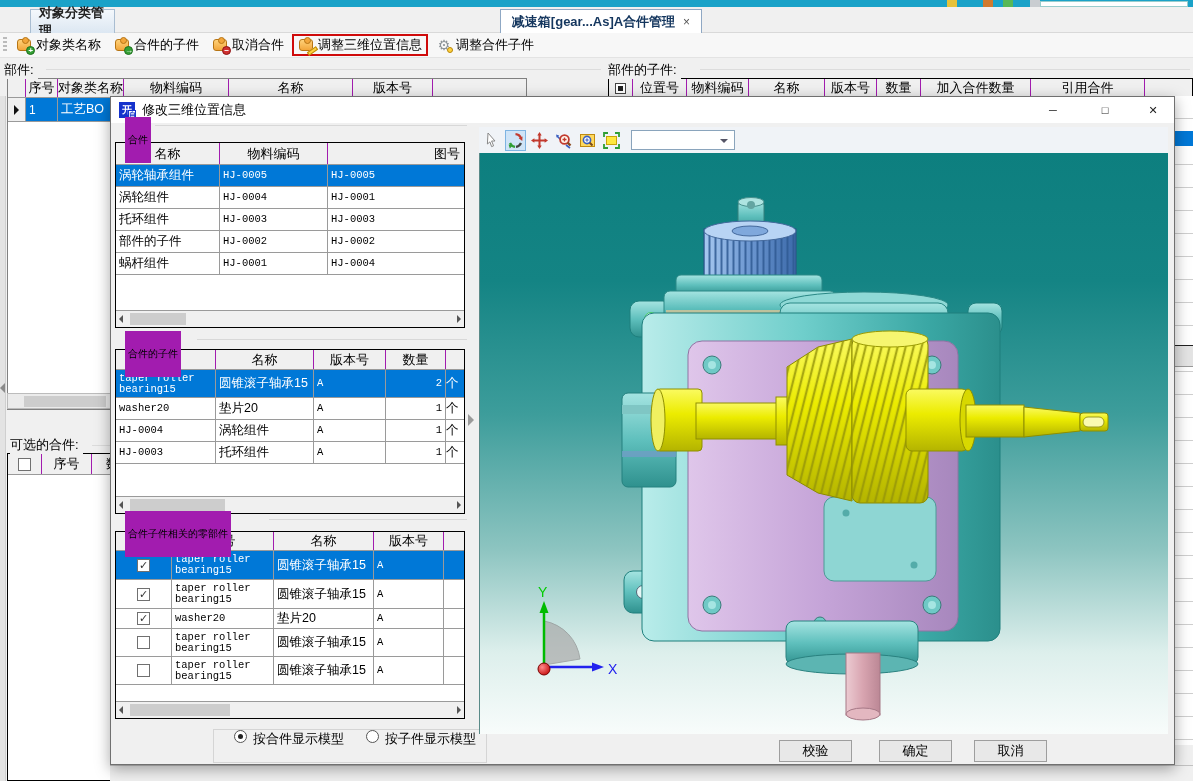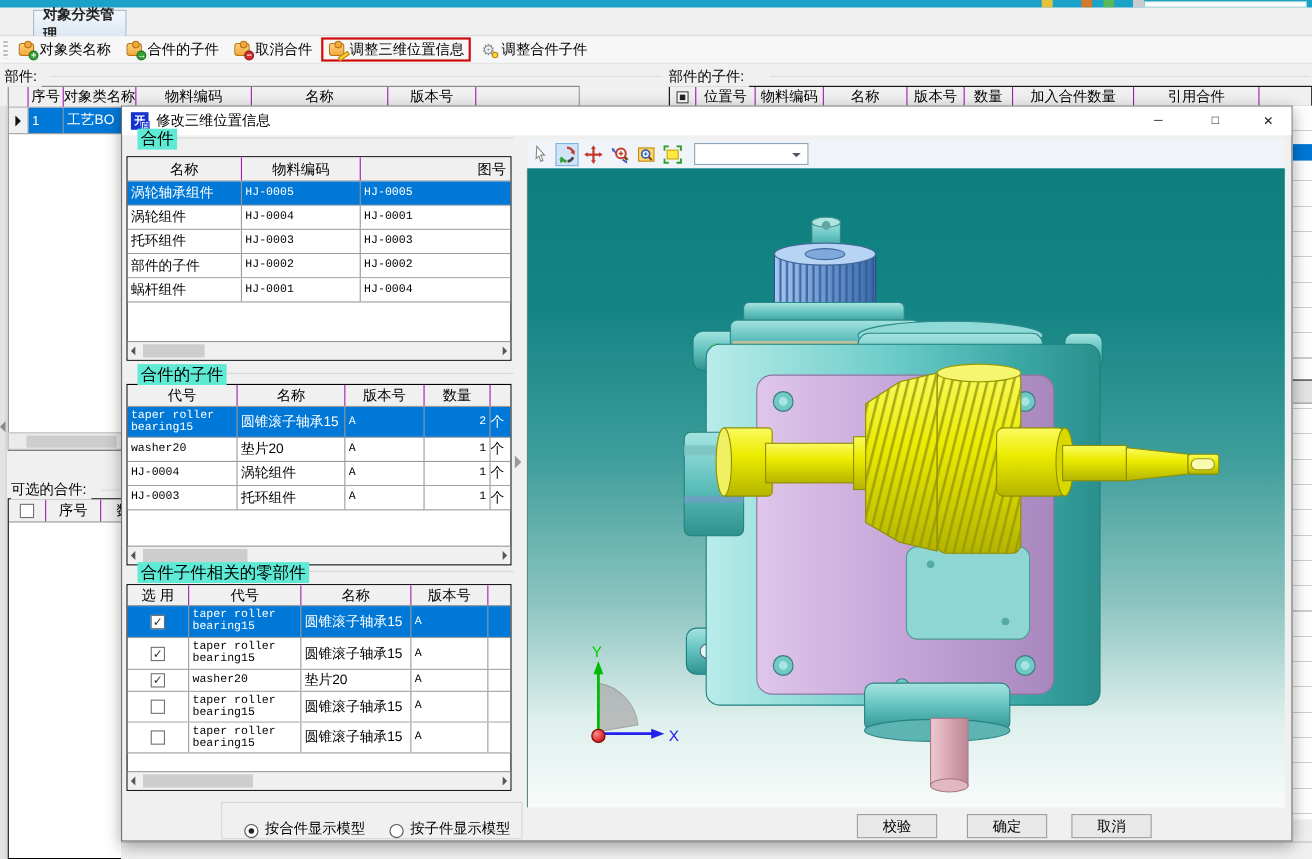--- a/index.html
+++ b/index.html
@@ -71,24 +71,24 @@
 .selector-tri{width:0;height:0;border:5px solid transparent;border-left-color:#111;border-right:none;margin:auto}
 
 
 #dialog{left:110px;top:96px;width:1065px;height:669px;background:#f0f0f0;border:1px solid #707070;box-shadow:0 4px 14px rgba(0,0,0,.35);z-index:10}
 #dlg-title{position:absolute;left:0;top:0;width:100%;height:26px;background:#fff;display:flex;align-items:center}
 #dlg-logo{width:16px;height:16px;margin:0 7px 0 8px;background:#1532cc;color:#fff;font-size:10px;font-weight:bold;display:flex;align-items:center;justify-content:center;position:relative}
 #dlg-logo b{position:absolute;right:-1px;bottom:-1px;width:8px;height:9px;background:#fff;border:1px solid #1532cc;color:#1532cc;font-size:7px;line-height:8px;text-align:center;font-weight:bold}
 #dlg-title .t{font-size:13px}
 .winbtn{position:absolute;top:0;width:44px;height:26px;display:flex;align-items:center;justify-content:center;font-size:11px;color:#222}
 .grpline{position:absolute;border-top:1px solid #d8d8d8}
-.grplabel{position:absolute;font-size:15px;background:#5eead4;padding:0 3px;z-index:2}
-
-
-#radiobox{position:absolute;left:90px;top:632px;width:274px;height:34px;border:1px solid #d5d5d5;background:#f0f0f0;display:flex;align-items:flex-end}
+.grplabel{position:absolute;font-size:10px;background:#a21caf;padding:16px 3px;z-index:2}
+
+
+#radiobox{position:absolute;left:102px;top:632px;width:274px;height:34px;border:1px solid #d5d5d5;background:#f0f0f0;display:flex;align-items:flex-start}
 .radio{width:13px;height:13px;border:1px solid #555;border-radius:50%;background:#fff;position:relative;flex:none}
 .radio.on::after{content:"";position:absolute;left:3px;top:3px;width:5px;height:5px;border-radius:50%;background:#222}
 .radlbl{font-size:13px;margin:0 0 0 6px}
 
 
 .dbtn{position:absolute;width:73px;height:22px;background:#e8e8e8;border:1px solid #9e9e9e;display:flex;align-items:center;justify-content:center;font-size:13px}
 
 
 #vtoolbar{position:absolute;left:368px;top:30px;width:689px;height:26px;background:#f0f3f7;display:flex;align-items:center;gap:3px;padding-left:2px}
 .vbtn{width:21px;height:21px;display:flex;align-items:center;justify-content:center;border:1px solid transparent}
@@ -106,20 +106,24 @@
   <span class="tb-ic" style="left:983px;background:#d07a2e"></span>
   <span class="tb-ic" style="left:1003px;background:#57b857"></span>
   <span class="tb-ic" style="left:1030px;background:#c9cdd1"></span>
   <span class="searchbox"></span>
 </div>
 
 <div class="abs" id="tabbar">
   <div class="tab" style="left:30px;width:85px">
       <span>对象分类管理</span>
     </div>
+  <div class="tab active" style="left:500px;width:202px">
+    <span>减速箱[gear...As]A合件管理</span>
+    <span class="closex">×</span>
+  </div>
 </div>
 
 <div class="abs" id="maintoolbar">
   <span class="grip"></span>
   <span class="tbtn">
     <span class="pz">
         <i class="badge green">+</i>
       </span>
     <span>对象类名称</span>
   </span>

